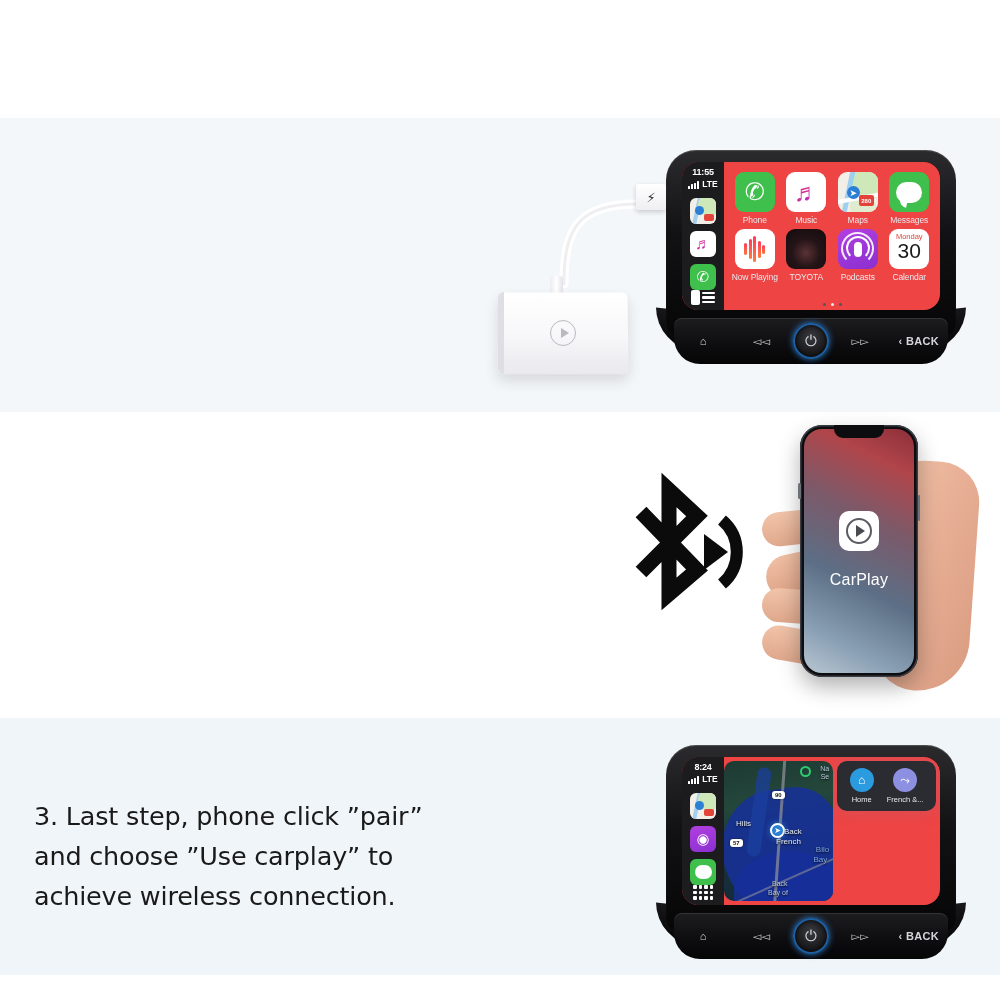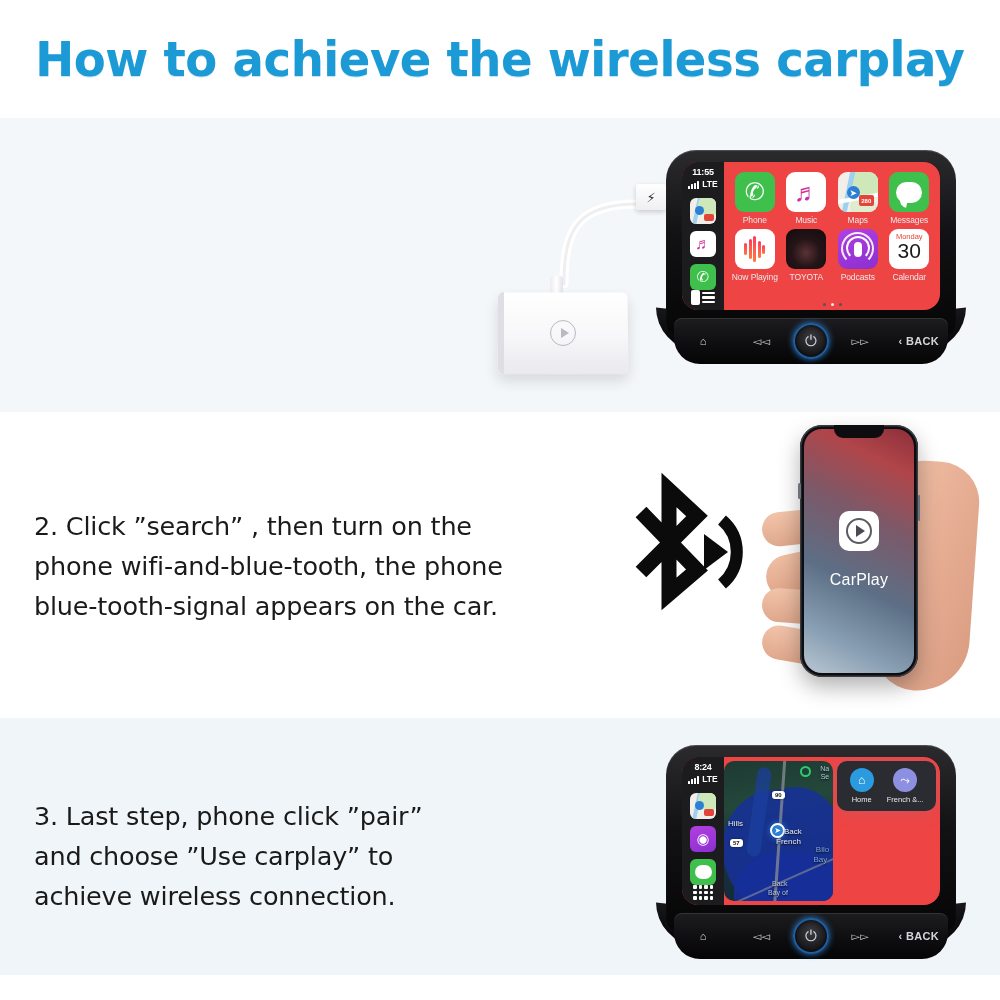--- a/index.html
+++ b/index.html
@@ -281,32 +281,26 @@
   .cp-name { position:absolute; left:0; right:0; top:58%; text-align:center;
       color:#fff; font-size:16px; letter-spacing:.2px; }
   .side-btn { position:absolute; right:-2px; top:70px; width:2.5px; height:26px; background:#6b707a; border-radius:2px; z-index:4; }
   .side-btn2 { position:absolute; left:-2px; top:58px; width:2.5px; height:16px; background:#6b707a; border-radius:2px; z-index:4; }
 </style>
 </head>
 <body>
 
 <div class="page">
 
-  <div class="title-bar">
-    <div class="title">How to achieve the wireless carplay</div>
-  </div>
 
   <div class="band band-1"></div>
   <div class="band band-2"></div>
   <div class="band band-3"></div>
   <div class="band band-4"></div>
 
-  <div class="step-text step-2">2. Click ”search” , then turn on the
-phone wifi-and-blue-tooth,  the phone
-blue-tooth-signal appears on the car.</div>
   <div class="step-text step-3">3. Last step, phone click ”pair”
 and choose ”Use carplay” to
 achieve wireless connection.</div>
 
   <div class="dongle-wrap">
     <svg class="dongle-cable" viewBox="0 0 108 100">
       <path d="M16 96 C 16 40, 30 14, 96 16" fill="none" stroke="#ffffff" stroke-width="9" stroke-linecap="round"></path>
       <path d="M16 96 C 16 40, 30 14, 96 16" fill="none" stroke="#e4e4ea" stroke-width="3" stroke-linecap="round" opacity=".6"></path>
     </svg>
     <div class="usb-plug">⚡</div>
@@ -531,21 +525,21 @@
               <div class="map-water2"></div>
               <div class="map-river"></div>
               <div class="map-road"></div>
               <div class="map-road2"></div>
               <div class="map-green"></div>
               <div class="map-shield" style="left:48px;top:30px">90</div>
               <div class="map-shield" style="left:6px;top:78px">57</div>
               <div class="map-puck">➤</div>
               <div class="map-txt" style="left:60px;top:66px">Back</div>
               <div class="map-txt" style="left:52px;top:76px">French</div>
-              <div class="map-txt" style="left:4px;top:58px">Hills</div>
+              <div class="map-txt" style="left:12px;top:58px">Hills</div>
               <div class="map-txt sm" style="left:48px;bottom:14px">Back</div>
               <div class="map-txt sm" style="left:44px;bottom:5px">Bay of</div>
               <div class="map-txt blue" style="right:4px;top:84px">Bilo</div>
               <div class="map-txt blue" style="right:6px;top:94px">Bay</div>
               <div class="map-txt sm" style="right:4px;top:4px">Na</div>
               <div class="map-txt sm" style="right:4px;top:12px">Se</div>
             </div>
 
             <div class="dash-right">
               <div class="dash-card dash-quick">

